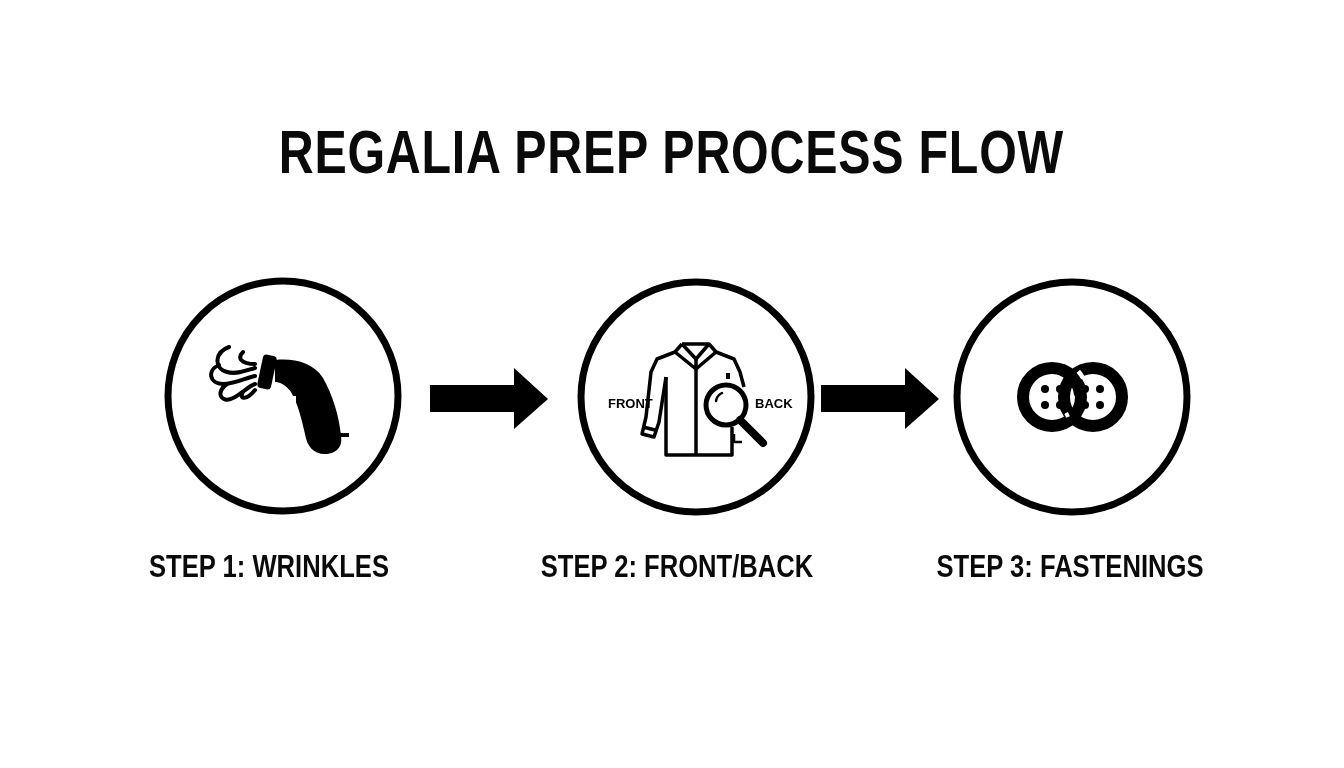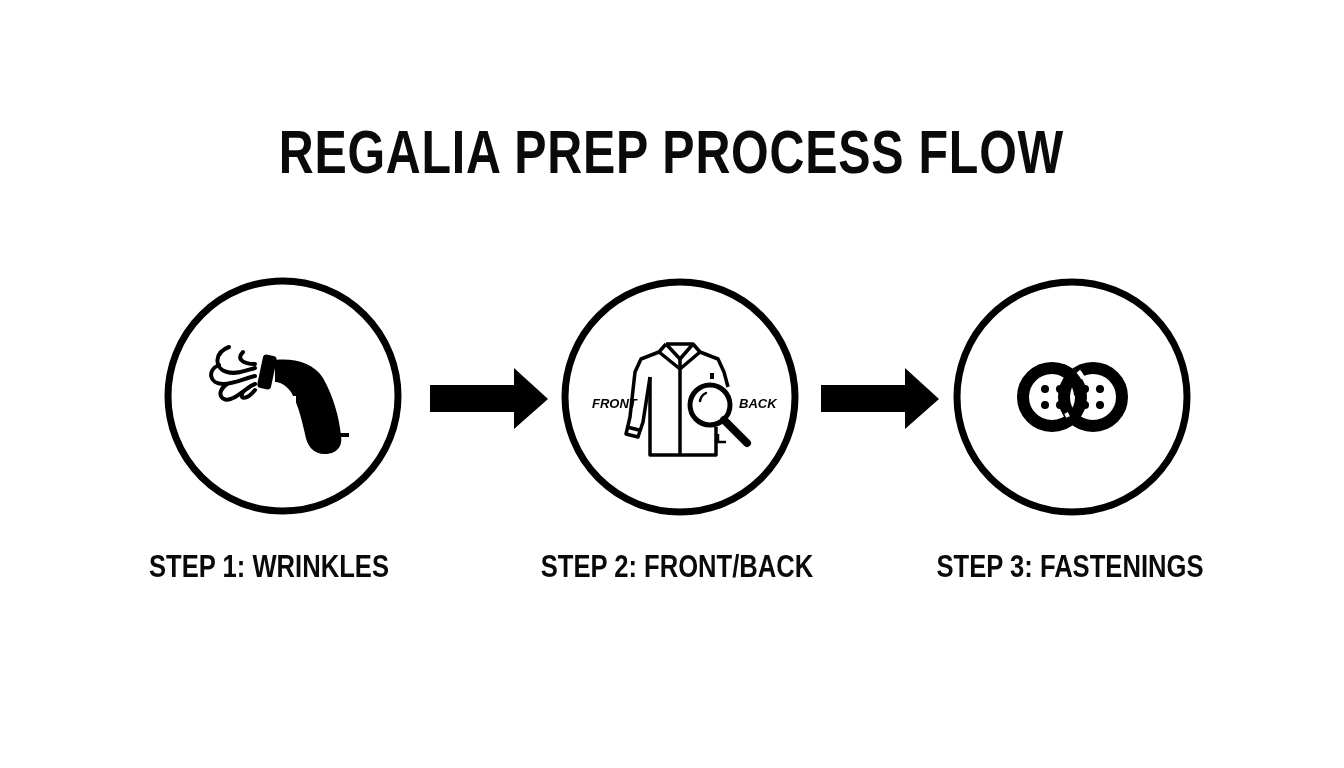--- a/index.html
+++ b/index.html
@@ -48,21 +48,21 @@
     <rect x="170" y="157" width="16" height="4" fill="#000"></rect>
   </svg>
 </div>
 
 <div class="arrow" style="left:430px; top:368px;">
   <svg viewBox="0 0 120 62">
     <polygon points="0,17 84,17 84,0 118,31 84,61 84,44 0,44" fill="#000"></polygon>
   </svg>
 </div>
 
-<div class="step-circle" style="left:560px; top:277px;font-style:italic;">
+<div class="step-circle" style="left:576px; top:277px;">
   <svg viewBox="0 0 240 240">
     <circle cx="120" cy="120" r="115" fill="none" stroke="#000" stroke-width="7"></circle>
     <g fill="none" stroke="#000" stroke-width="3.5" stroke-linejoin="round">
 
       <path d="M106 67 L133 67 L140 75 L158 82 L164 95 L168 110"></path>
       <path d="M106 67 L99 75 L81 82 L75 95 L70 140 L66 157 L78 160 L83 145 L90 100"></path>
       <path d="M90 100 L90 178 L156 178 L156 150"></path>
       <path d="M99 75 L120 92 L140 75"></path>
       <path d="M106 67 L120 82 L133 67"></path>
       <line x1="120" y1="82" x2="120" y2="178"></line>

